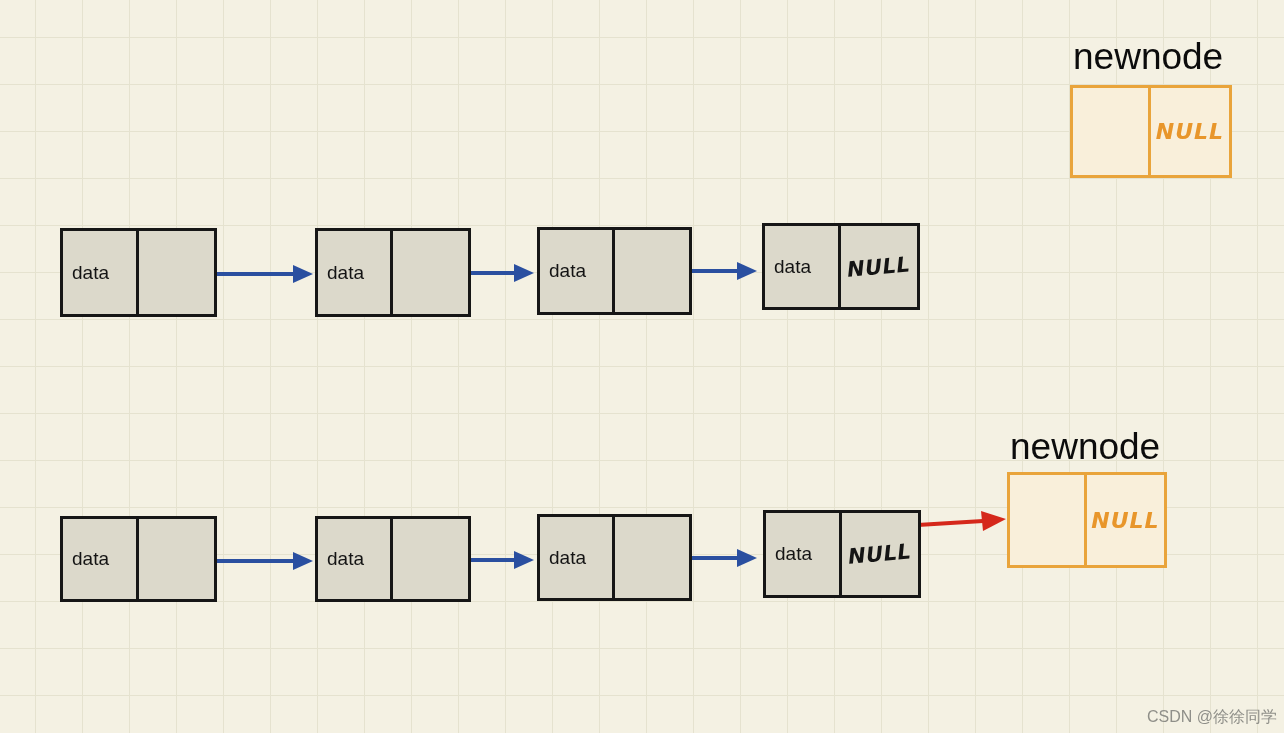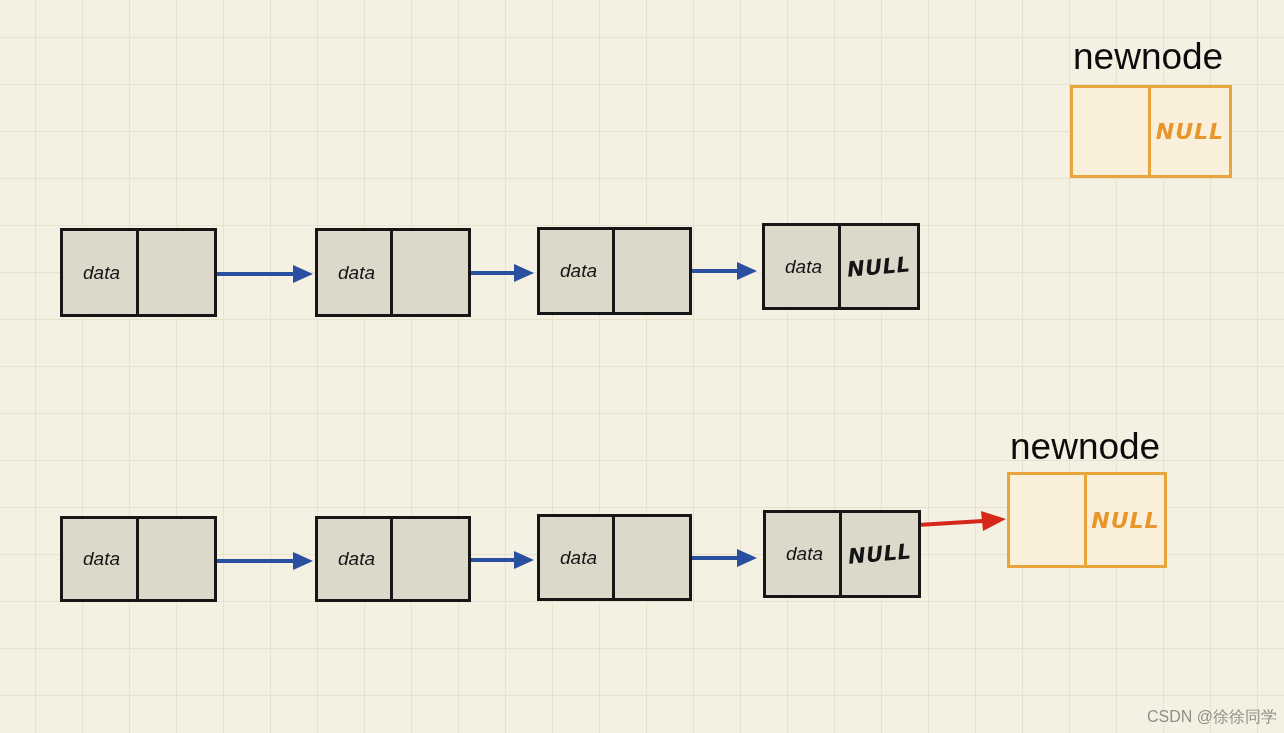--- a/index.html
+++ b/index.html
@@ -29,24 +29,23 @@
     position: absolute;
     display: flex;
     background: #dcd9cb;
     border: 3px solid #161616;
   }
   .cell-data {
     width: 50%;
     border-right: 3px solid #161616;
     display: flex;
     align-items: center;
-    padding-left: 20px;
+    padding-left: 9px;
     font-size: 19px;
     color: #141414;
-    font-style: italic;
   }
   .cell-ptr {
     width: 50%;
     display: flex;
     align-items: center;
     justify-content: center;
     position: relative;
   }
   .null-hand {
     font-family: "DejaVu Sans", sans-serif;

